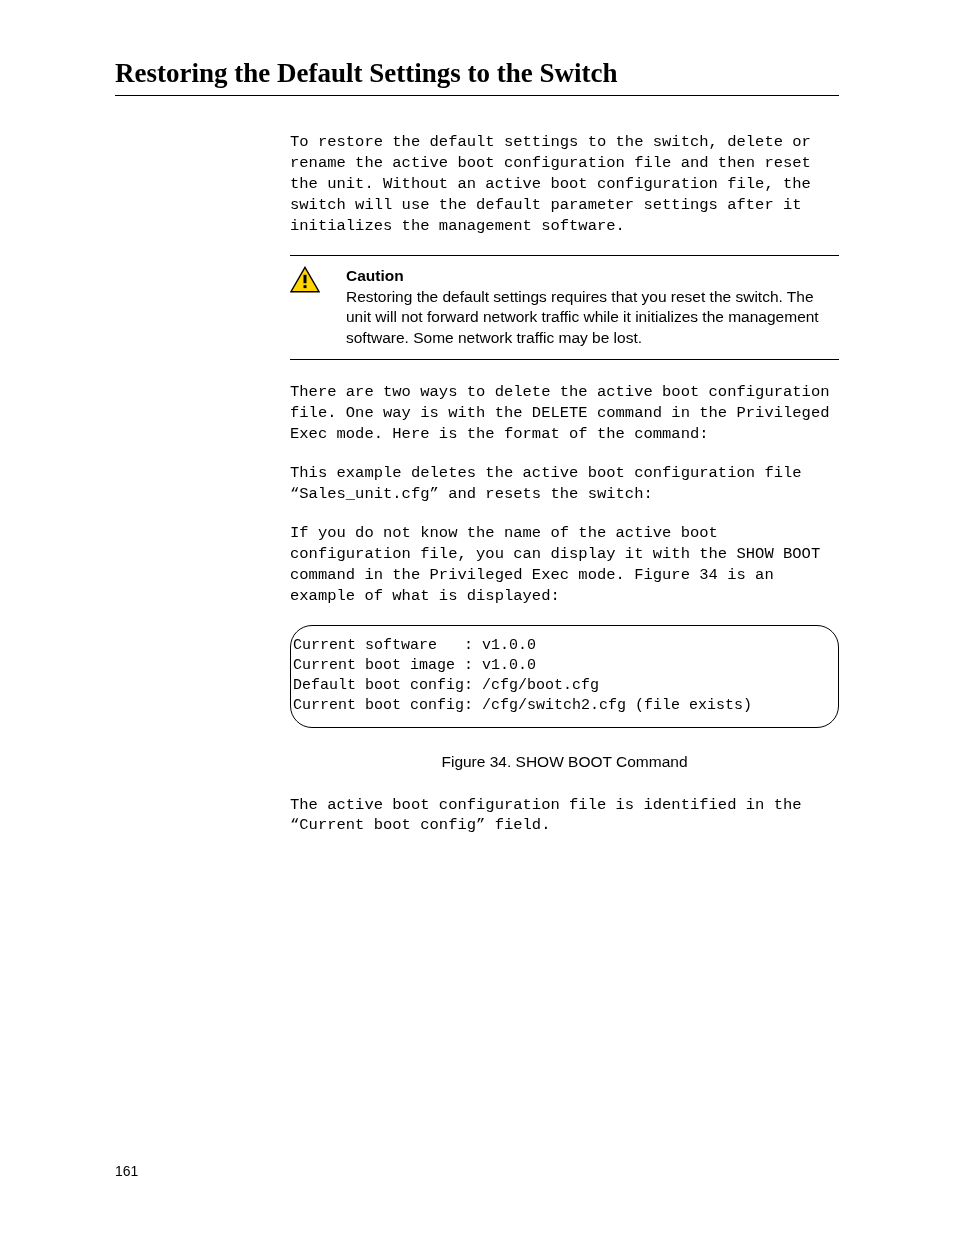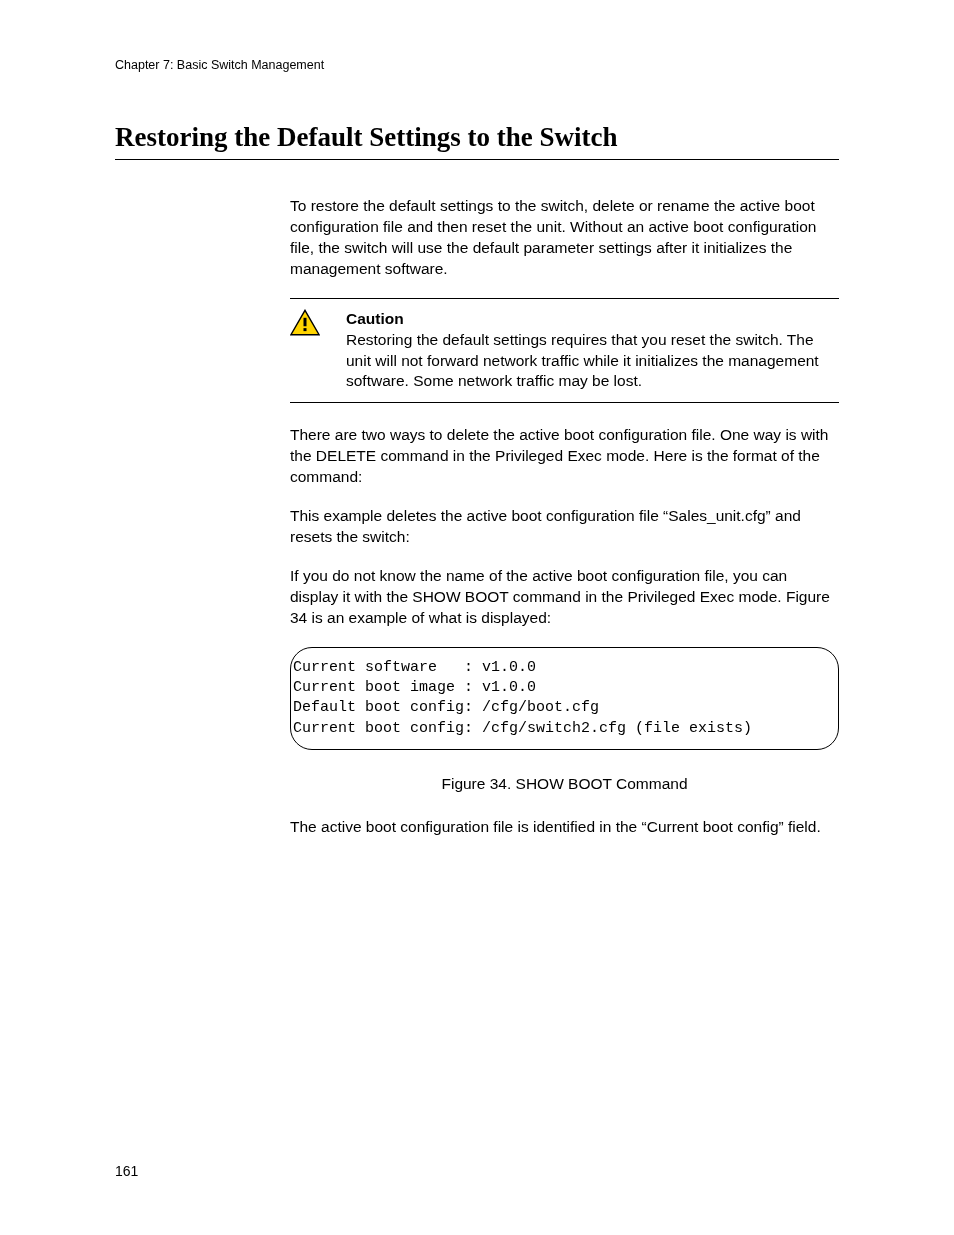--- a/index.html
+++ b/index.html
@@ -28,20 +28,21 @@
     padding-bottom: 6px;
     margin-bottom: 36px;
   }
   .body-col {
     margin-left: 175px;
     font-size: 15.5px;
     line-height: 1.35;
   }
   .para {
     margin-bottom: 18px;
+    font-family: Liberation Mono, monospace;
   }
   .caution-box {
     border-top: 1px solid #000;
     border-bottom: 1px solid #000;
     padding: 10px 0 10px 0;
     margin-bottom: 22px;
     display: flex;
     align-items: flex-start;
     gap: 26px;
   }
@@ -84,21 +85,20 @@
     bottom: 56px;
     left: 115px;
     font-size: 14px;
   }
 </style>
 </head>
 <body>
 
 <div class="page">
 
-  <div class="running-head">Chapter 7: Basic Switch Management</div>
 
   <div class="section-title">Restoring the Default Settings to the Switch</div>
 
   <div class="body-col">
 
     <div class="para">To restore the default settings to the switch, delete or rename the active boot configuration file and then reset the unit. Without an active boot configuration file, the switch will use the default parameter settings after it initializes the management software.</div>
 
     <div class="caution-box">
       <div class="caution-icon">
         <svg viewBox="0 0 32 28" width="30" height="27">

